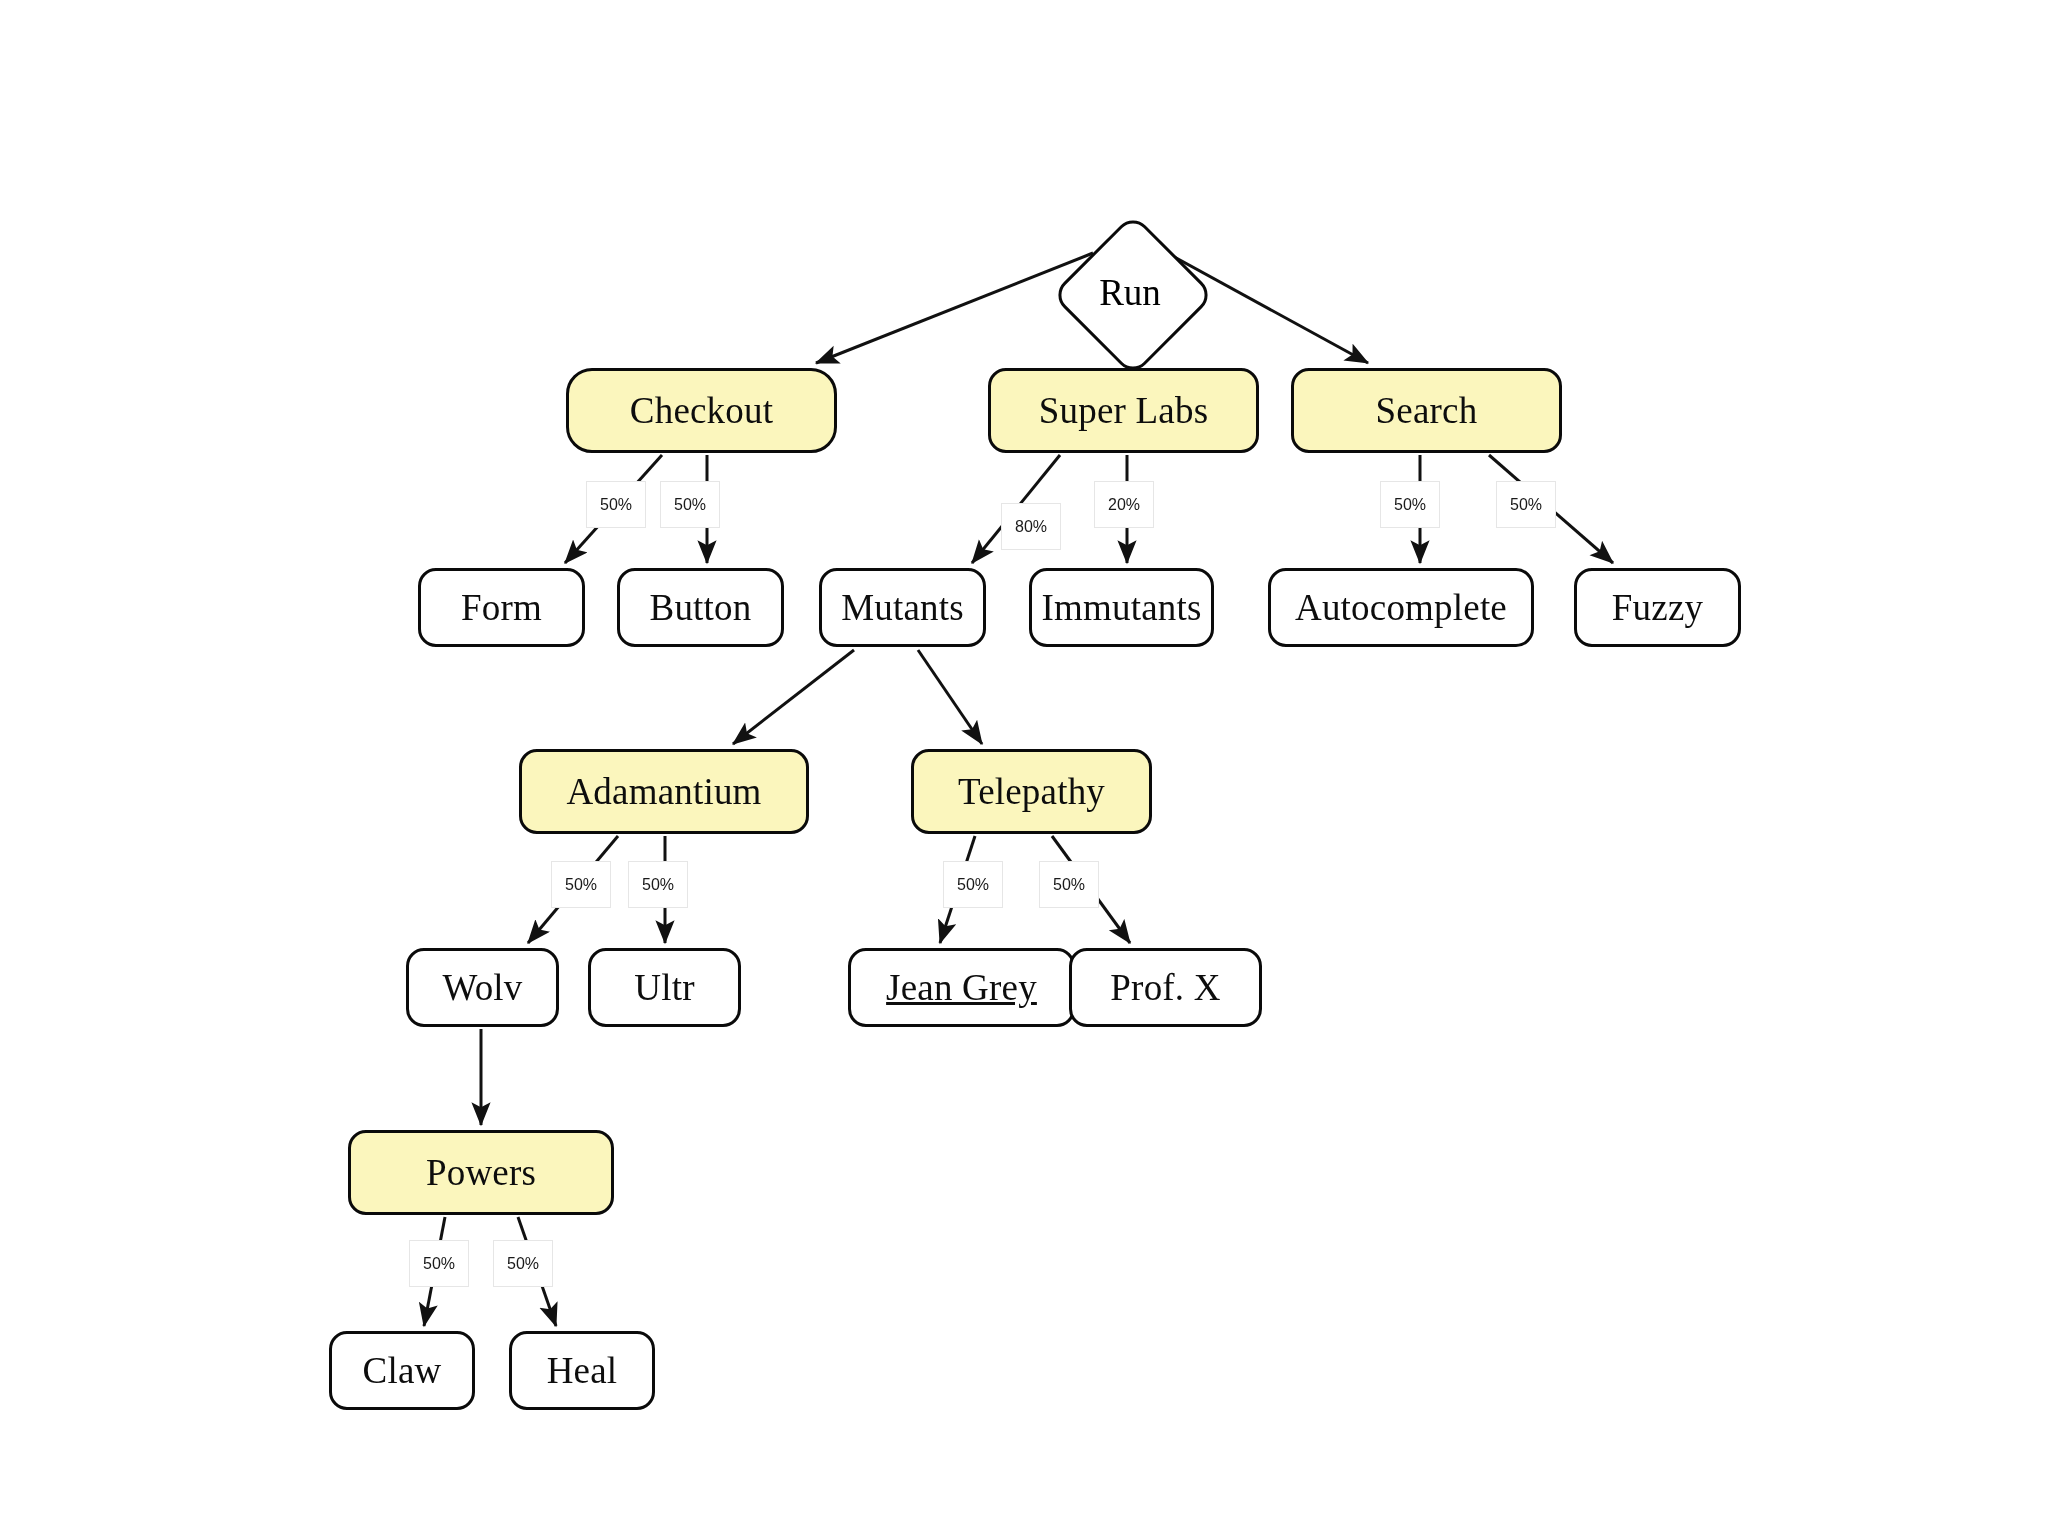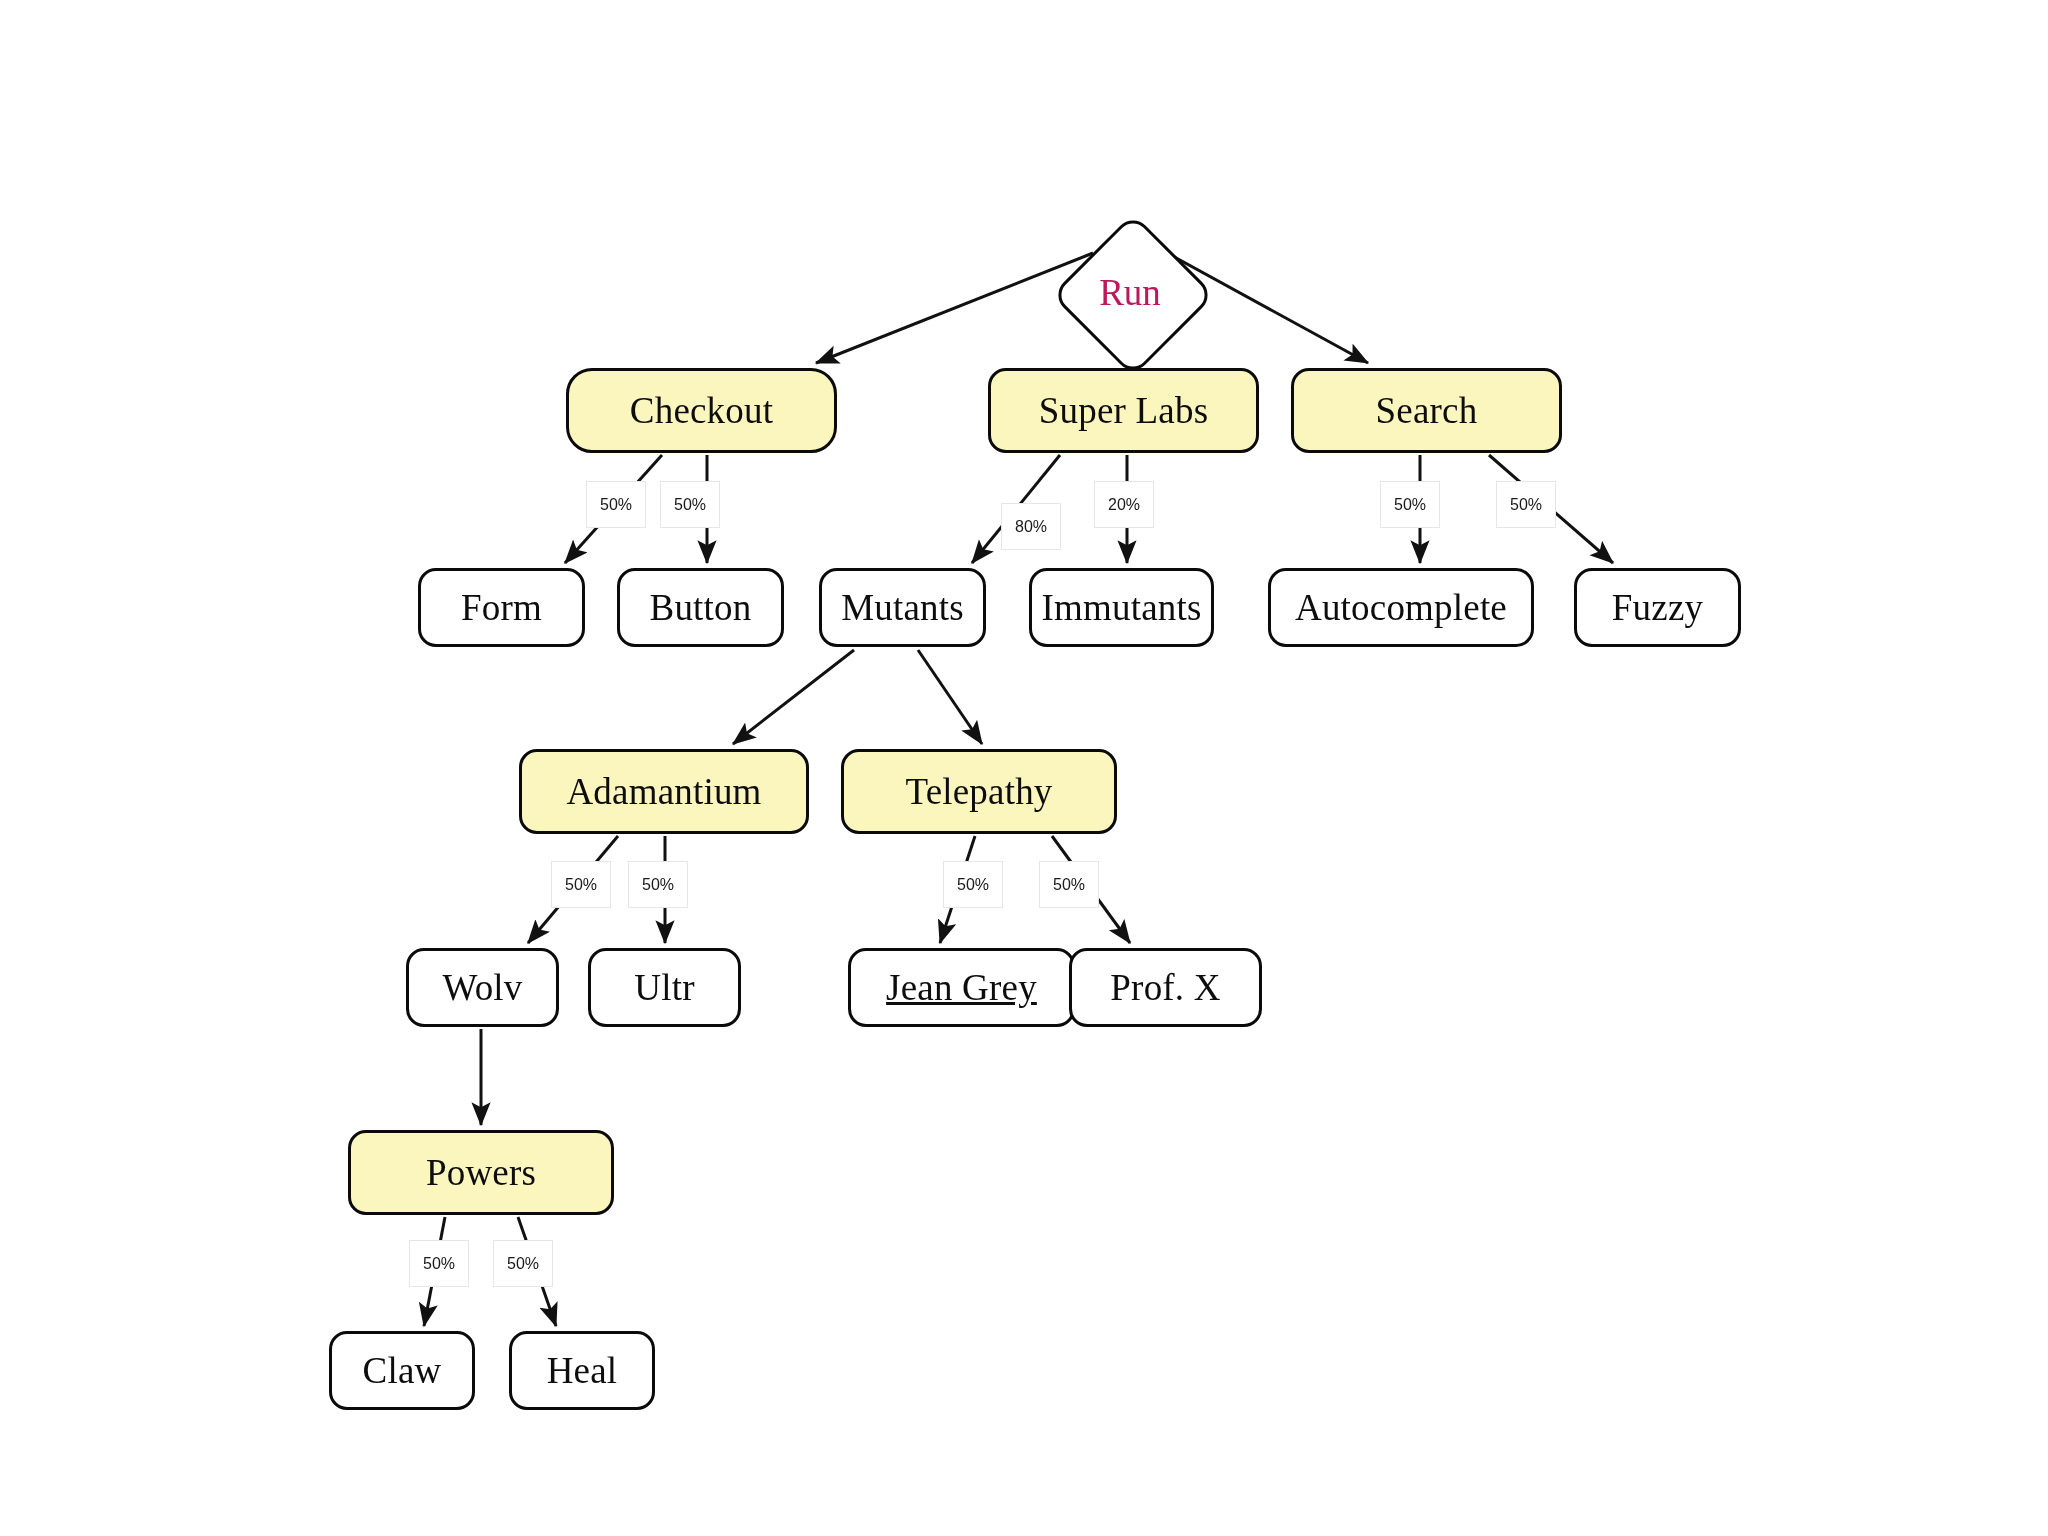--- a/index.html
+++ b/index.html
@@ -69,21 +69,21 @@
     position: absolute;
     left: 0;
     top: 0;
     width: 100%;
     height: 100%;
     display: flex;
     align-items: center;
     justify-content: center;
     font-family: "Liberation Serif", serif;
     font-size: 37px;
-    color: #be185d;
+    color: #000000;
     white-space: nowrap;
   }
   .edge-label {
     position: absolute;
     box-sizing: border-box;
     display: flex;
     align-items: center;
     justify-content: center;
     background: #ffffff;
     border: 1px solid #e6e6e6;
@@ -136,21 +136,21 @@
       <div class="node highlight" style="left: 566px; top: 368px; width: 271px; height: 85px; border-radius: 26px;">Checkout</div>
       <div class="node highlight" style="left: 988px; top: 368px; width: 271px; height: 85px;">Super Labs</div>
       <div class="node highlight" style="left: 1291px; top: 368px; width: 271px; height: 85px;">Search</div>
       <div class="node" style="left: 418px; top: 568px; width: 167px; height: 79px;">Form</div>
       <div class="node" style="left: 617px; top: 568px; width: 167px; height: 79px;">Button</div>
       <div class="node" style="left: 819px; top: 568px; width: 167px; height: 79px;">Mutants</div>
       <div class="node" style="left: 1029px; top: 568px; width: 185px; height: 79px;">Immutants</div>
       <div class="node" style="left: 1268px; top: 568px; width: 266px; height: 79px;">Autocomplete</div>
       <div class="node" style="left: 1574px; top: 568px; width: 167px; height: 79px;">Fuzzy</div>
       <div class="node highlight" style="left: 519px; top: 749px; width: 290px; height: 85px;">Adamantium</div>
-      <div class="node highlight" style="left: 841px; top: 749px; width: 276px; height: 85px;">Telepathy</div>
+      <div class="node highlight" style="left: 911px; top: 749px; width: 241px; height: 85px;">Telepathy</div>
       <div class="node" style="left: 406px; top: 948px; width: 153px; height: 79px;">Wolv</div>
       <div class="node" style="left: 588px; top: 948px; width: 153px; height: 79px;">Ultr</div>
       <div class="node" style="left: 848px; top: 948px; width: 227px; height: 79px; text-decoration: underline;">Jean Grey</div>
       <div class="node" style="left: 1069px; top: 948px; width: 193px; height: 79px;">Prof. X</div>
       <div class="node highlight" style="left: 348px; top: 1130px; width: 266px; height: 85px;">Powers</div>
       <div class="node" style="left: 329px; top: 1331px; width: 146px; height: 79px;">Claw</div>
       <div class="node" style="left: 509px; top: 1331px; width: 146px; height: 79px;">Heal</div>
     </div>
   <div id="labels-layer">
       <div class="edge-label" style="left: 586px; top: 481px; width: 60px; height: 47px;">50%</div>

